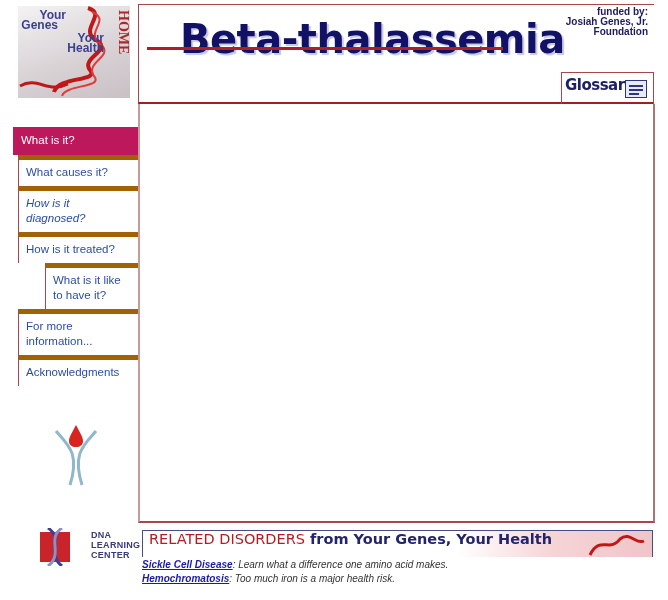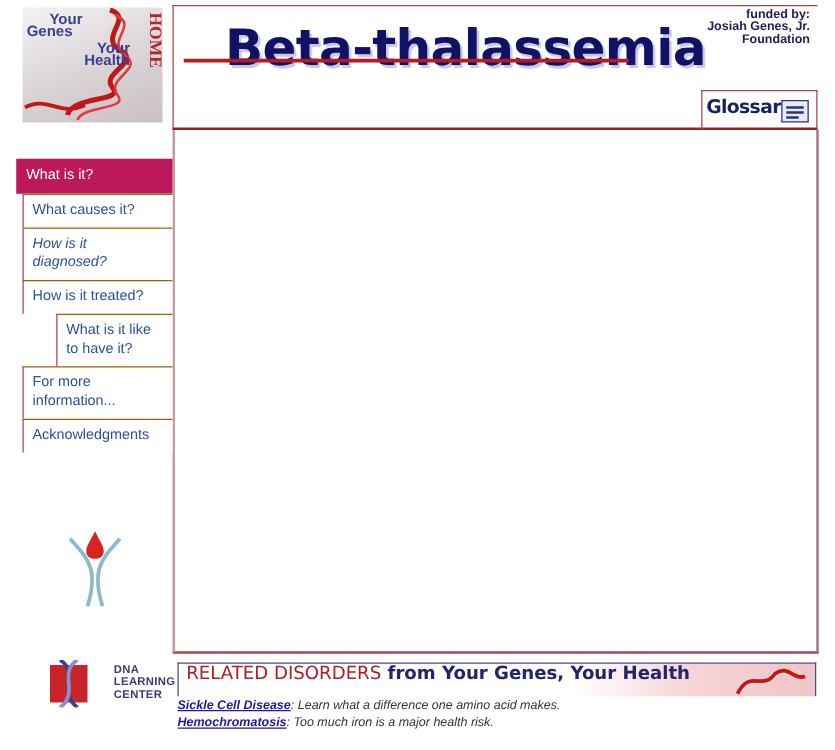--- a/index.html
+++ b/index.html
@@ -20,21 +20,21 @@
   #glossary { left:561px; top:72px; width:93px; height:32px; border:1px solid #a6474b; border-bottom:none; box-sizing:border-box; }
   #glossary-label { left:565px; top:76px; font-weight:bold; font-size:15px; color:#1e2161; font-family:"DejaVu Sans", sans-serif; letter-spacing:-0.5px; }
   #glossary-icon { left:625px; top:80px; width:22px; height:18px; border:1px solid #2b3580; background:#e7ebf6; box-sizing:border-box; }
   #glossary-icon i { position:absolute; left:3px; height:1.5px; background:#2b3580; }
 
   
   #mainframe { left:138px; top:104px; width:517px; height:419px; border-left:2px solid #c79a9c; border-right:2px solid #a6767a; border-bottom:2px solid #a6474b; box-sizing:border-box; background:#fff; }
 
   
   #nav { left:13px; top:127px; width:125px; }
-  .nav-item { position:relative; box-sizing:border-box; border-top:1px solid #a16207; border-left:1px solid #a6474b; margin-left:5px; padding:5px 7px 6px 7px; font-size:11.5px; line-height:15px; color:#2b4ea0; background:#fff; }
+  .nav-item { position:relative; box-sizing:border-box; border-top:5px solid #a16207; border-left:1px solid #a6474b; margin-left:5px; padding:5px 7px 6px 7px; font-size:11.5px; line-height:15px; color:#2b4ea0; background:#fff; }
   .nav-item.active { margin-left:0; background:#be185d; color:#fff; border:none; padding:6px 8px 7px 8px; }
   .nav-item:last-child { border-bottom:none; }
 
   
   #person { left:50px; top:423px; width:52px; height:66px; }
 
   
   #dnalc { left:40px; top:528px; width:80px; height:38px; }
   #dnalc-text { left:71px; top:530px; font-size:9px; line-height:10px; color:#3a3a7a; font-weight:bold; letter-spacing:0.3px;margin-left:20px; }
 

